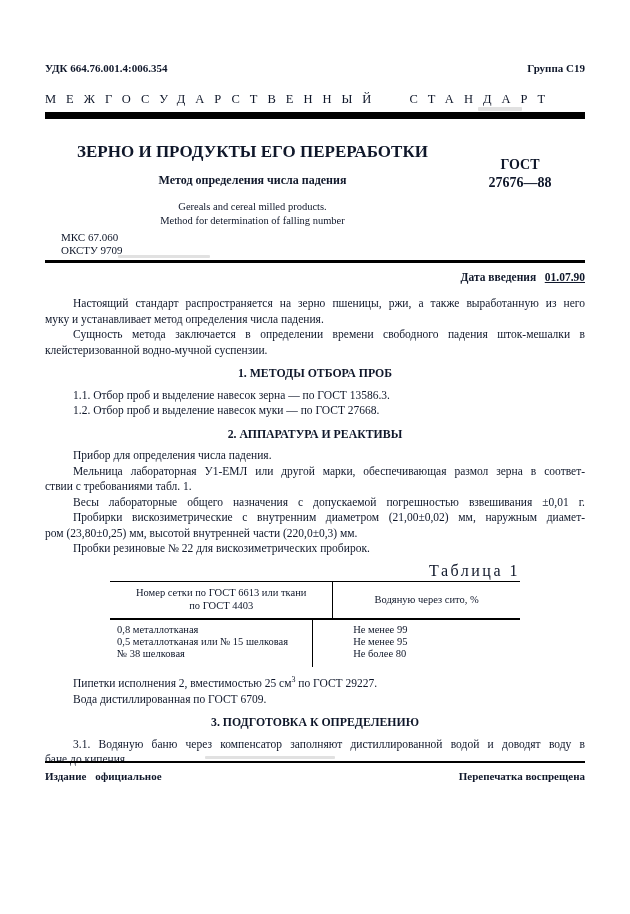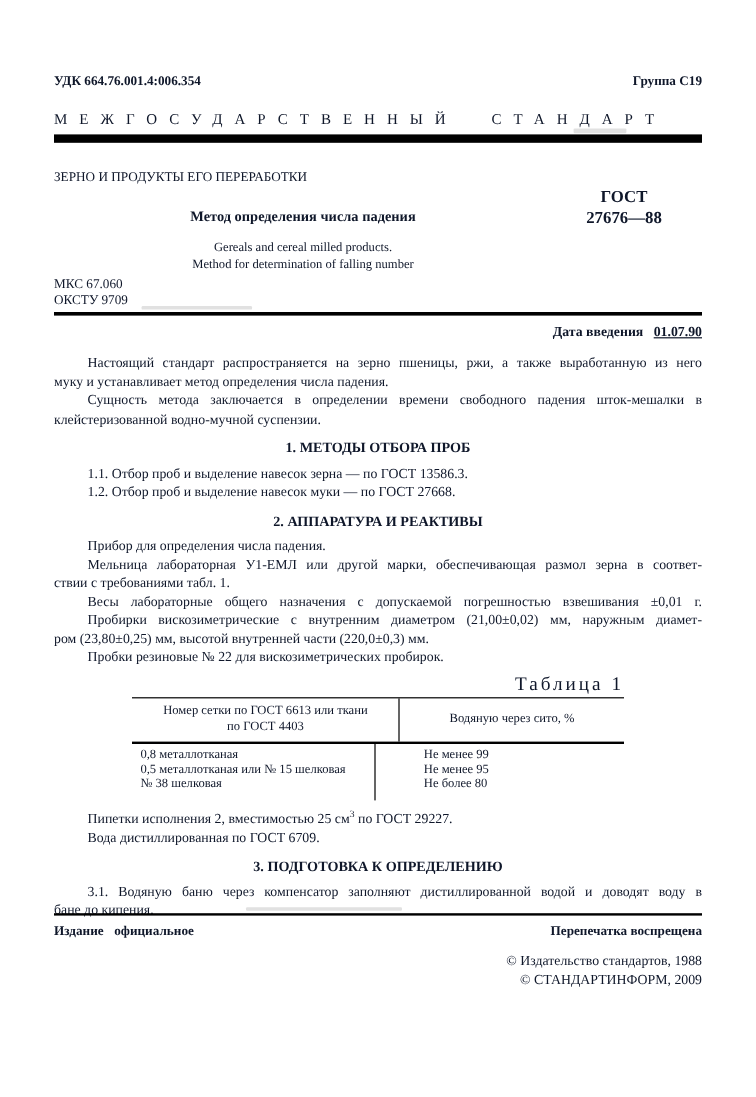--- a/index.html
+++ b/index.html
@@ -5,25 +5,25 @@
   html,body{margin:0;padding:0;background:#fff;}
   .page{
     position:relative;width:630px;height:914px;background:#ffffff;
     font-family:"Liberation Serif","DejaVu Serif",serif;color:#0f172a;overflow:hidden;
   }
   
   .udk-row{position:absolute;top:62px;left:45px;right:45px;display:flex;justify-content:space-between;font-weight:bold;font-size:11px;}
   .banner{position:absolute;top:92px;left:45px;width:541px;font-weight:normal;font-size:12.5px;letter-spacing:10px;word-spacing:15px;white-space:nowrap;overflow:hidden;}
   .bar{position:absolute;top:112px;left:45px;width:540px;height:7px;background:#000;}
   
-  .title-ru{position:absolute;top:142px;left:45px;width:415px;font-weight:normal;font-size:11px;}
+  .title-ru{position:absolute;top:142px;left:45px;width:415px;text-align:center;font-weight:bold;font-size:17px;}
   .subtitle-ru{position:absolute;top:173px;left:45px;width:415px;text-align:center;font-weight:bold;font-size:12px;}
   .gost-block{position:absolute;top:156px;left:455px;width:130px;text-align:center;font-weight:bold;font-size:14px;line-height:18px;}
   .en-block{position:absolute;top:200px;left:45px;width:415px;text-align:center;font-size:10.5px;line-height:14px;}
-  .codes{position:absolute;top:231px;left:45px;font-size:11px;line-height:13px;}
+  .codes{position:absolute;top:231px;left:61px;font-size:11px;line-height:13px;}
   .rule2{position:absolute;top:260px;left:45px;width:540px;height:3px;background:#000;}
   .date-row{position:absolute;top:271px;right:45px;font-weight:bold;font-size:11.5px;}
   .date-row .u{text-decoration:underline;}
   
   .doc-body{position:absolute;top:296px;left:45px;width:540px;font-size:11.5px;line-height:15.5px;}
   .par{margin:0;}
   .line{display:block;}
   .jl{text-align:justify;text-align-last:justify;}
   .ind{text-indent:28px;}
   .sec-h{margin:8px 0 6px 0;text-align:center;font-weight:bold;font-size:11.8px;line-height:15.5px;}
@@ -152,18 +152,14 @@
     </div>
 
   </div>
 
   <div class="footer-rule"></div>
   <div class="art art3"></div>
   <div class="footer-row">
     <span class="edition">Издание официальное</span>
     <span>Перепечатка воспрещена</span>
   </div>
-  <div class="copyright">
-    <div>© Издательство стандартов, 1988</div>
-    <div>© СТАНДАРТИНФОРМ, 2009</div>
-  </div>
 
 </div>
 
 </body></html>

